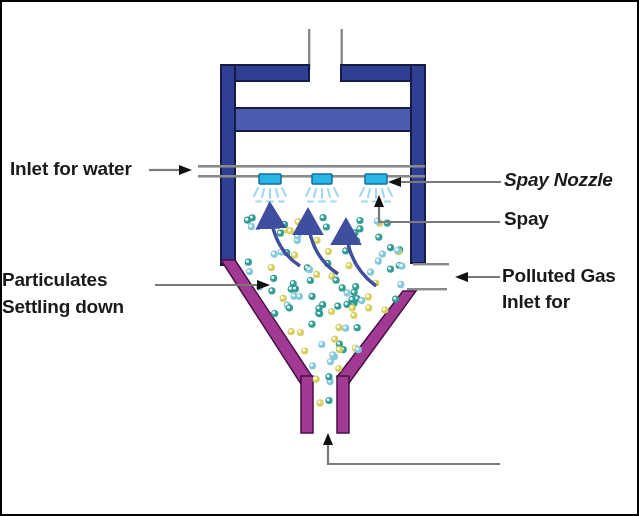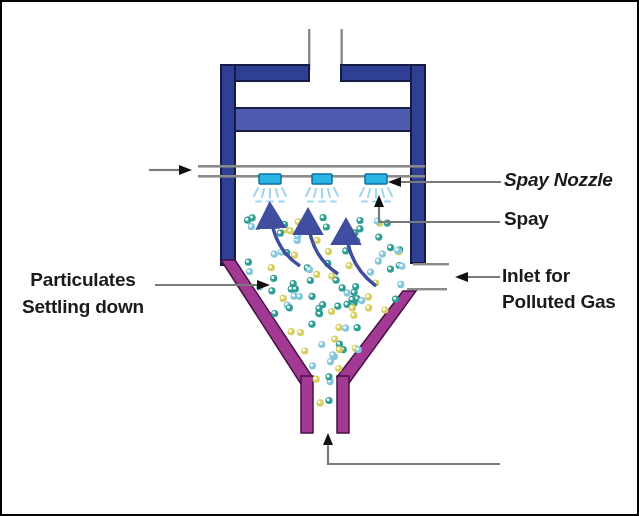--- a/index.html
+++ b/index.html
@@ -18,21 +18,21 @@
     font-size:19px;
     font-weight:600;
     color:#1a1a1a;
     letter-spacing:-0.2px;
     line-height:26px;
     white-space:nowrap;
   }
   .lbl-inlet-water{left:8px;top:154px;}
   .lbl-spay-nozzle{left:502px;top:165px;font-style:italic;}
   .lbl-spay{left:502px;top:204px;text-align:right;}
-  .lbl-particulates{left:0px;top:264px;width:162px;text-align:center;white-space:normal;line-height:27px;}
+  .lbl-particulates{left:0px;top:264px;width:162px;text-align:left;white-space:normal;line-height:27px;}
   .lbl-inlet-gas{left:500px;top:261px;}
   .lbl-outlet{left:505px;top:446px;}
 
   .frame-fill{fill:var(--c-frame);stroke:var(--c-frame-edge);stroke-width:2;}
   .band-fill{fill:var(--c-band);stroke:var(--c-frame-edge);stroke-width:2;}
   .cone-fill{fill:var(--c-cone);stroke:var(--c-cone-edge);stroke-width:1.5;}
   .grayline{fill:var(--c-pipe);}
   .nozzle-fill{fill:var(--c-nozzle);stroke:#0f6fa0;stroke-width:1.5;}
   .spray-stroke{stroke:var(--c-spray);stroke-width:2;fill:none;stroke-linecap:round;}
   .gas-arrow{stroke:var(--c-gas);stroke-width:3.5;fill:none;}
@@ -360,23 +360,24 @@
       <polygon class="ahead" points="268,283 255,278 255,288"></polygon>
 
       <line class="leader" x1="465" y1="275" x2="498" y2="275"></line>
       <polygon class="ahead" points="453,275 466,270 466,280"></polygon>
 
       <polyline class="leader" points="326,441 326,462 498,462"></polyline>
       <polygon class="ahead" points="326,431 321,443 331,443"></polygon>
     </g>
   </svg>
 
+  <div class="lbl lbl-inlet-water">Inlet for water</div>
   <div class="lbl lbl-spay-nozzle">Spay Nozzle</div>
   <div class="lbl lbl-spay">Spay</div>
   <div class="lbl lbl-particulates">
     <div>Particulates</div>
     <div>Settling down</div>
   </div>
   <div class="lbl lbl-inlet-gas">
+    <div>Polluted Gas</div>
     <div>Inlet for</div>
-    <div>Polluted Gas</div>
   </div>
 </div>
 
 </body></html>

